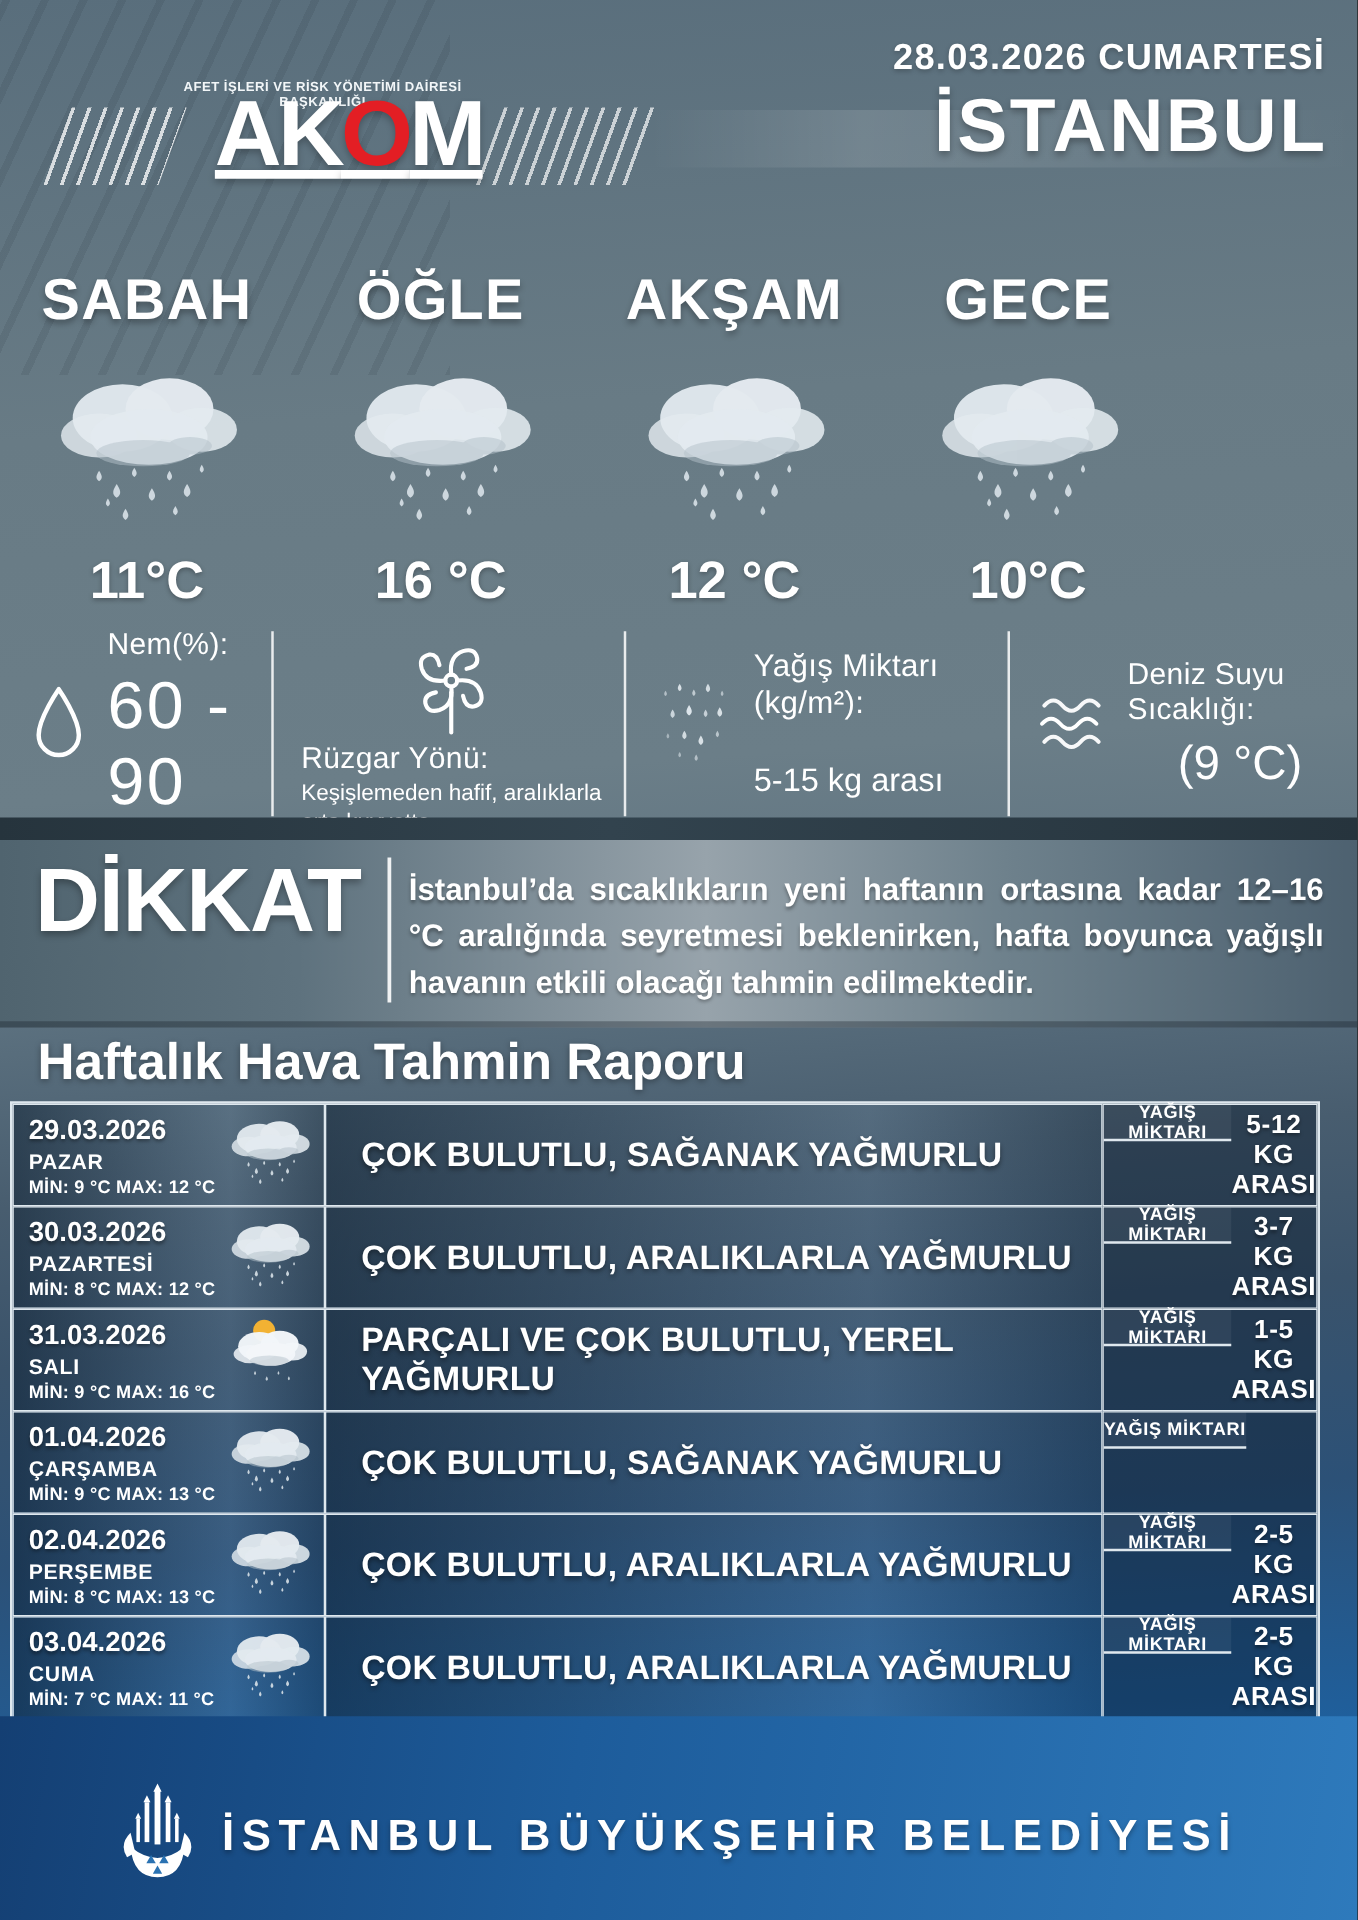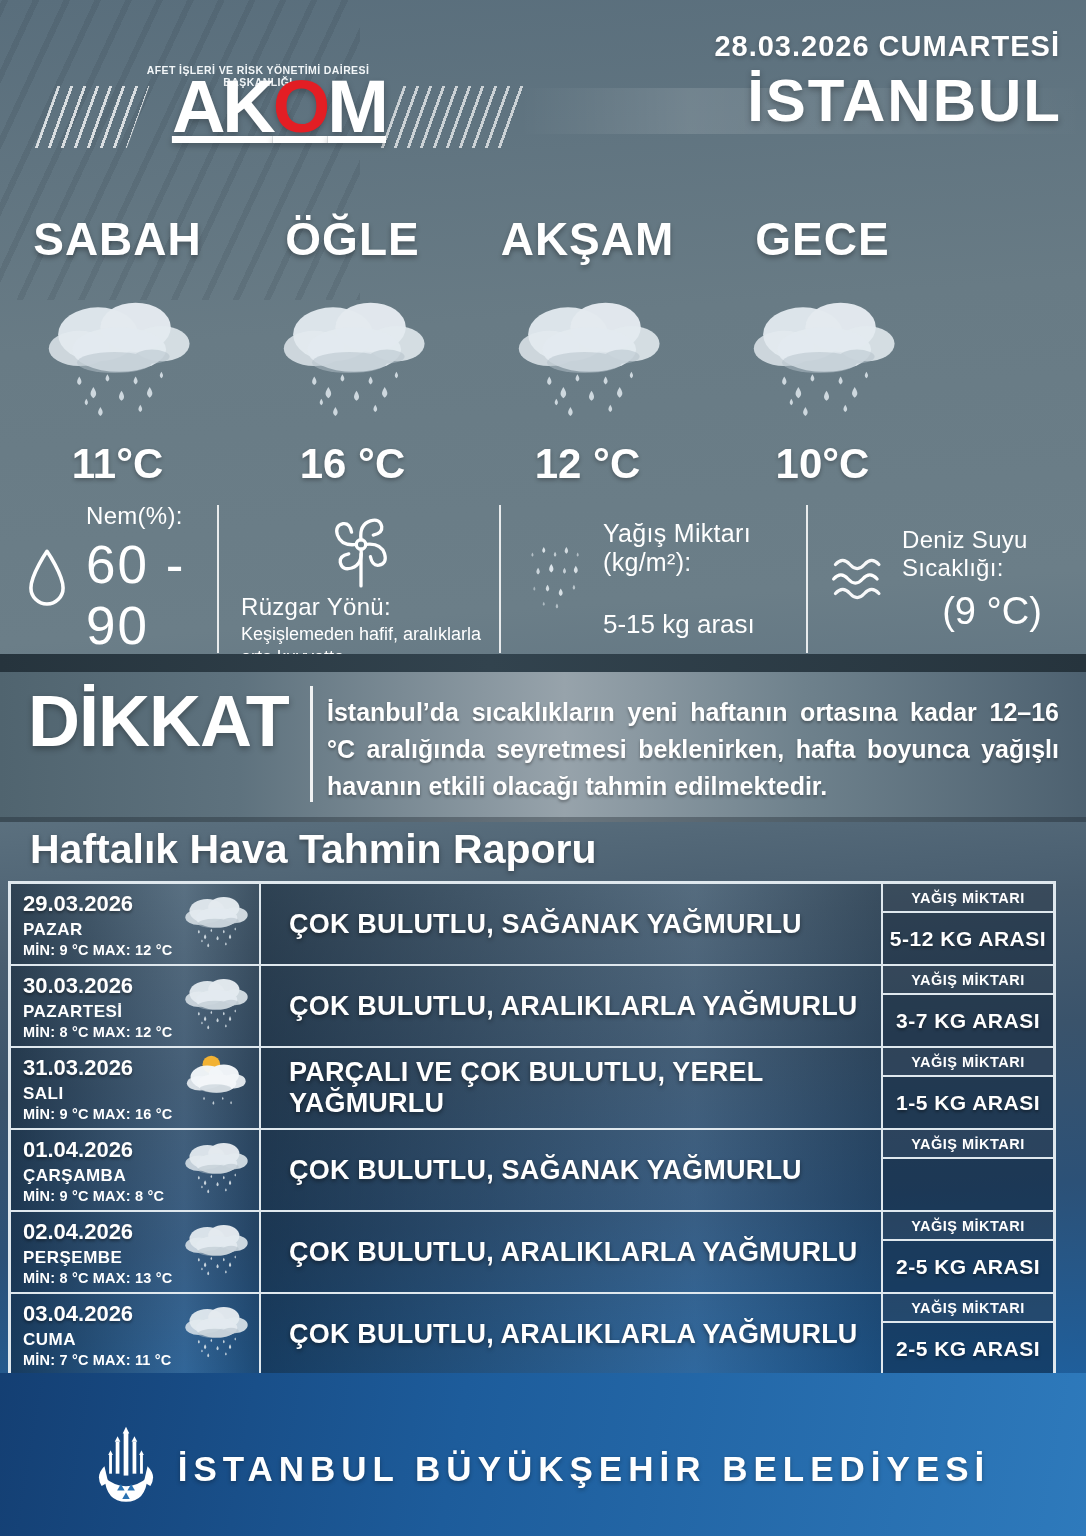--- a/index.html
+++ b/index.html
@@ -71,21 +71,21 @@
 
   
   .weekly-title{position:absolute;left:30px;top:826px;font-size:41px;font-weight:700;
     text-shadow:0 2px 5px rgba(0,0,0,.35);}
   .wtable{position:absolute;left:8px;top:881px;width:1044px;display:grid;
     grid-template-columns:250px 1fr 172px;grid-auto-rows:82px;
     border:2px solid #dfe8ee;}
   .wrow{display:contents;}
   .cell{border:1px solid #dfe8ee;box-sizing:border-box;position:relative;}
   .date-cell,.desc-cell{background:linear-gradient(90deg, rgba(8,26,44,.48), rgba(150,185,215,.12) 70%, rgba(8,26,44,.25));}
-  .amt-cell{background:rgba(5,20,38,.40);display:flex;flex-direction:column;text-align:center;}
+  .amt-cell{background:rgba(5,20,38,.40);display:flex;flex-direction:row;text-align:center;}
   .date-cell{padding:7px 4px 6px 12px;display:flex;flex-direction:column;justify-content:space-between;}
   .d-date{font-size:22px;font-weight:700;text-shadow:0 2px 3px rgba(0,0,0,.4);}
   .d-day{font-size:17px;font-weight:700;letter-spacing:.5px;}
   .d-minmax{font-size:14.5px;font-weight:700;letter-spacing:.2px;white-space:nowrap;}
   .d-icon{position:absolute;right:4px;top:2px;width:78px;height:74px;}
   .desc-cell{display:flex;align-items:center;padding-left:28px;}
   .d-forecast{font-size:27px;font-weight:700;letter-spacing:.2px;text-shadow:0 2px 4px rgba(0,0,0,.45);}
   .amt-head{height:27px;border-bottom:2px solid #dfe8ee;display:flex;align-items:center;justify-content:center;
     font-size:14.5px;font-weight:700;letter-spacing:.5px;background:rgba(255,255,255,.06);}
   .amt-val{flex:1;display:flex;align-items:center;justify-content:center;font-size:21px;font-weight:700;
@@ -474,21 +474,21 @@
     <div class="cell amt-cell">
       <div class="amt-head">YAĞIŞ MİKTARI</div>
       <div class="amt-val">1-5 KG ARASI</div>
     </div>
   </div>
 
   <div class="wrow">
     <div class="cell date-cell">
       <div class="d-date">01.04.2026</div>
       <div class="d-day">ÇARŞAMBA</div>
-      <div class="d-minmax">MİN: 9 °C MAX: 8 °C</div>
+      <div class="d-minmax">MİN: 9 °C MAX: 13 °C</div>
       <div class="d-icon">
         <span><svg viewBox="0 0 150 130" width="78">
     <g fill="#e3eaef">
       <ellipse cx="58" cy="48" rx="34" ry="23" opacity=".95"></ellipse>
       <ellipse cx="90" cy="42" rx="30" ry="21" opacity=".98"></ellipse>
       <ellipse cx="112" cy="56" rx="24" ry="15" opacity=".88"></ellipse>
       <ellipse cx="42" cy="60" rx="26" ry="15" opacity=".82"></ellipse>
       <ellipse cx="76" cy="61" rx="40" ry="19" opacity=".95"></ellipse>
     </g>
     <g fill="#b4c1ca" opacity=".5">

